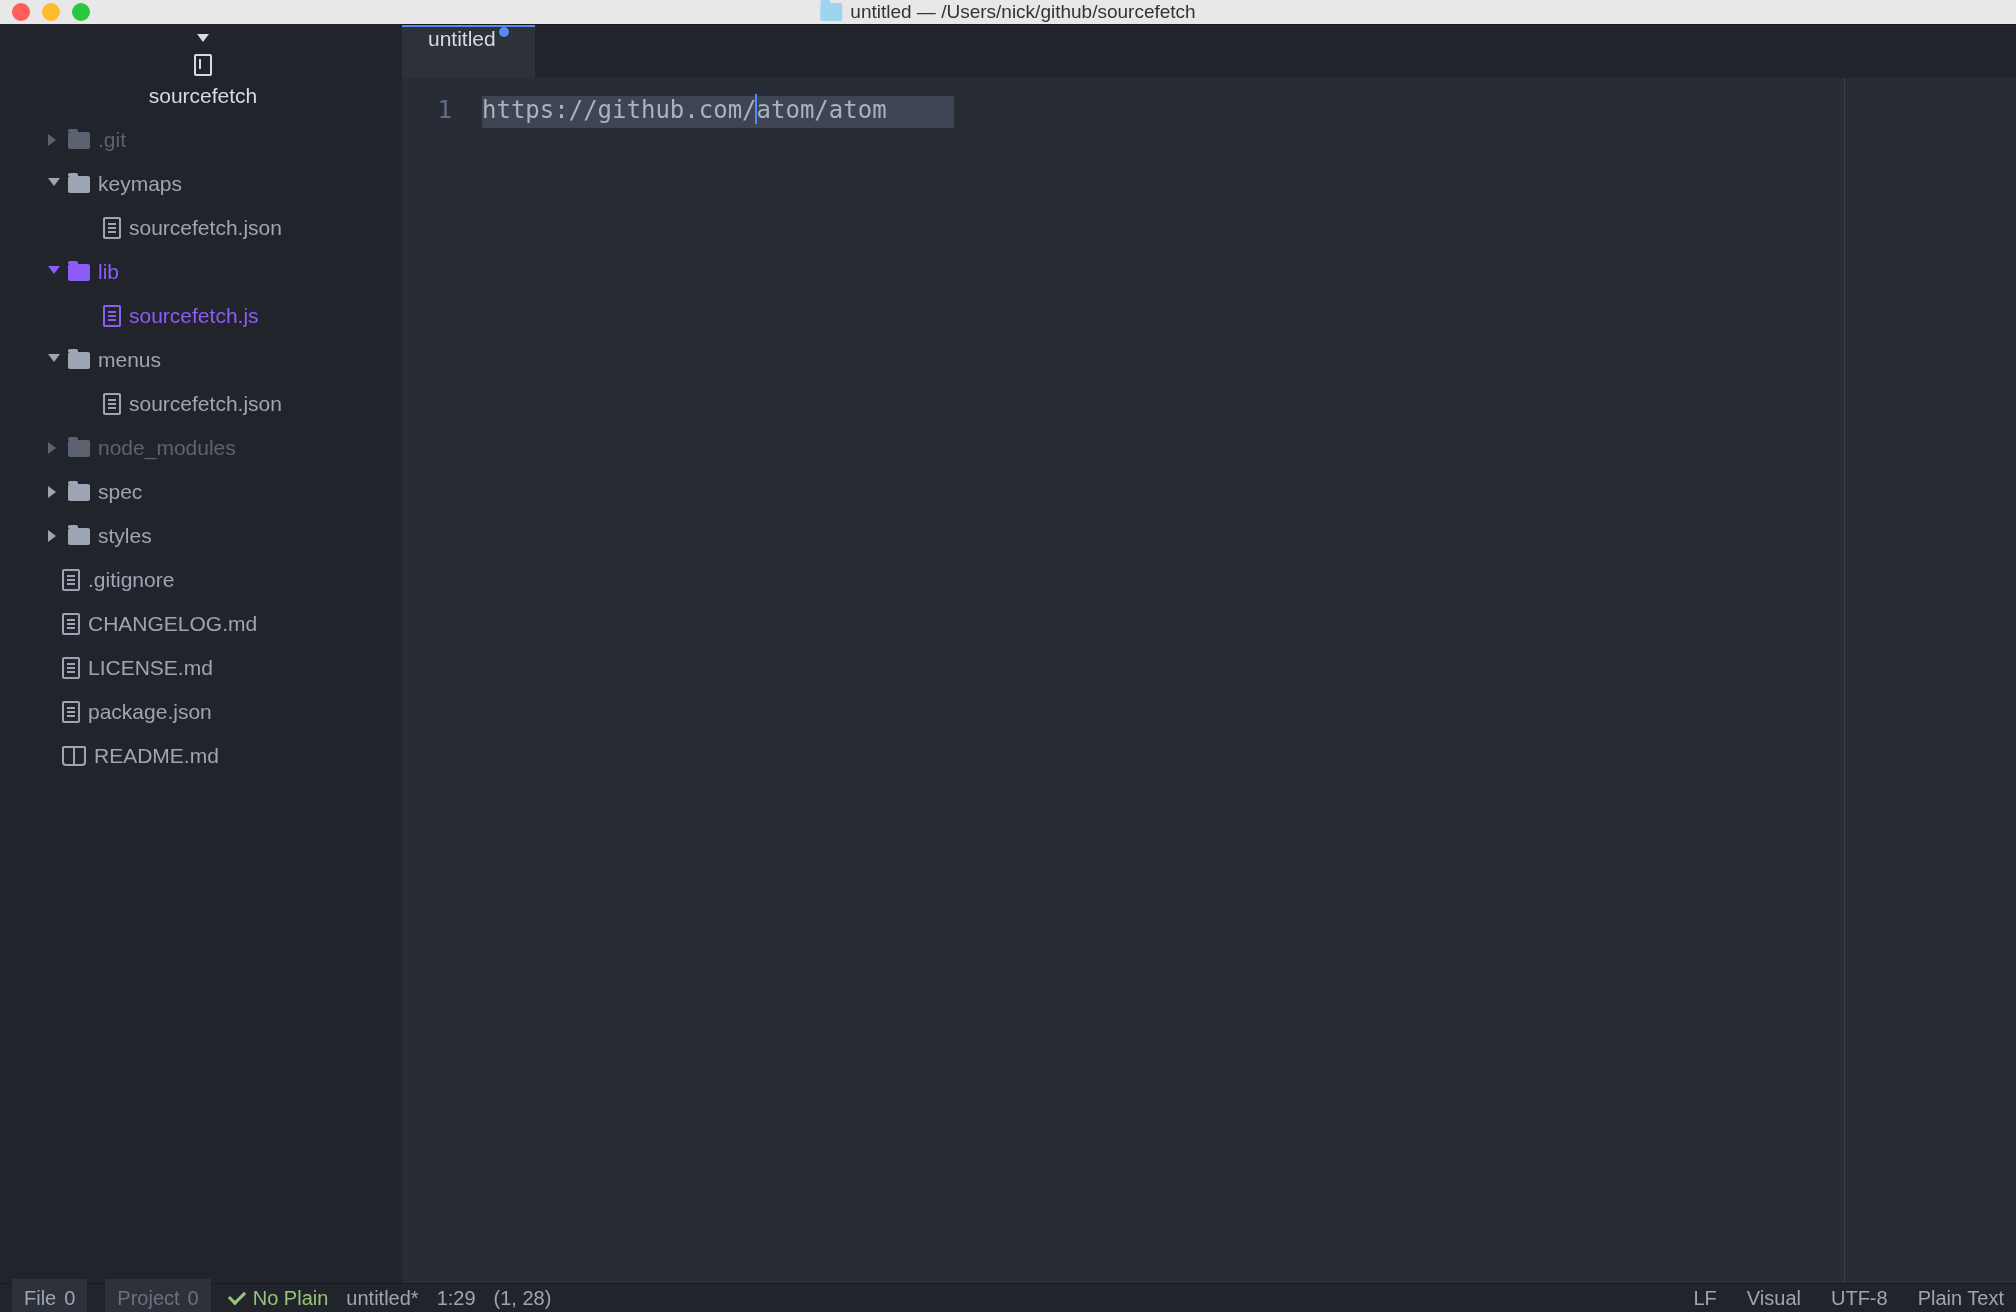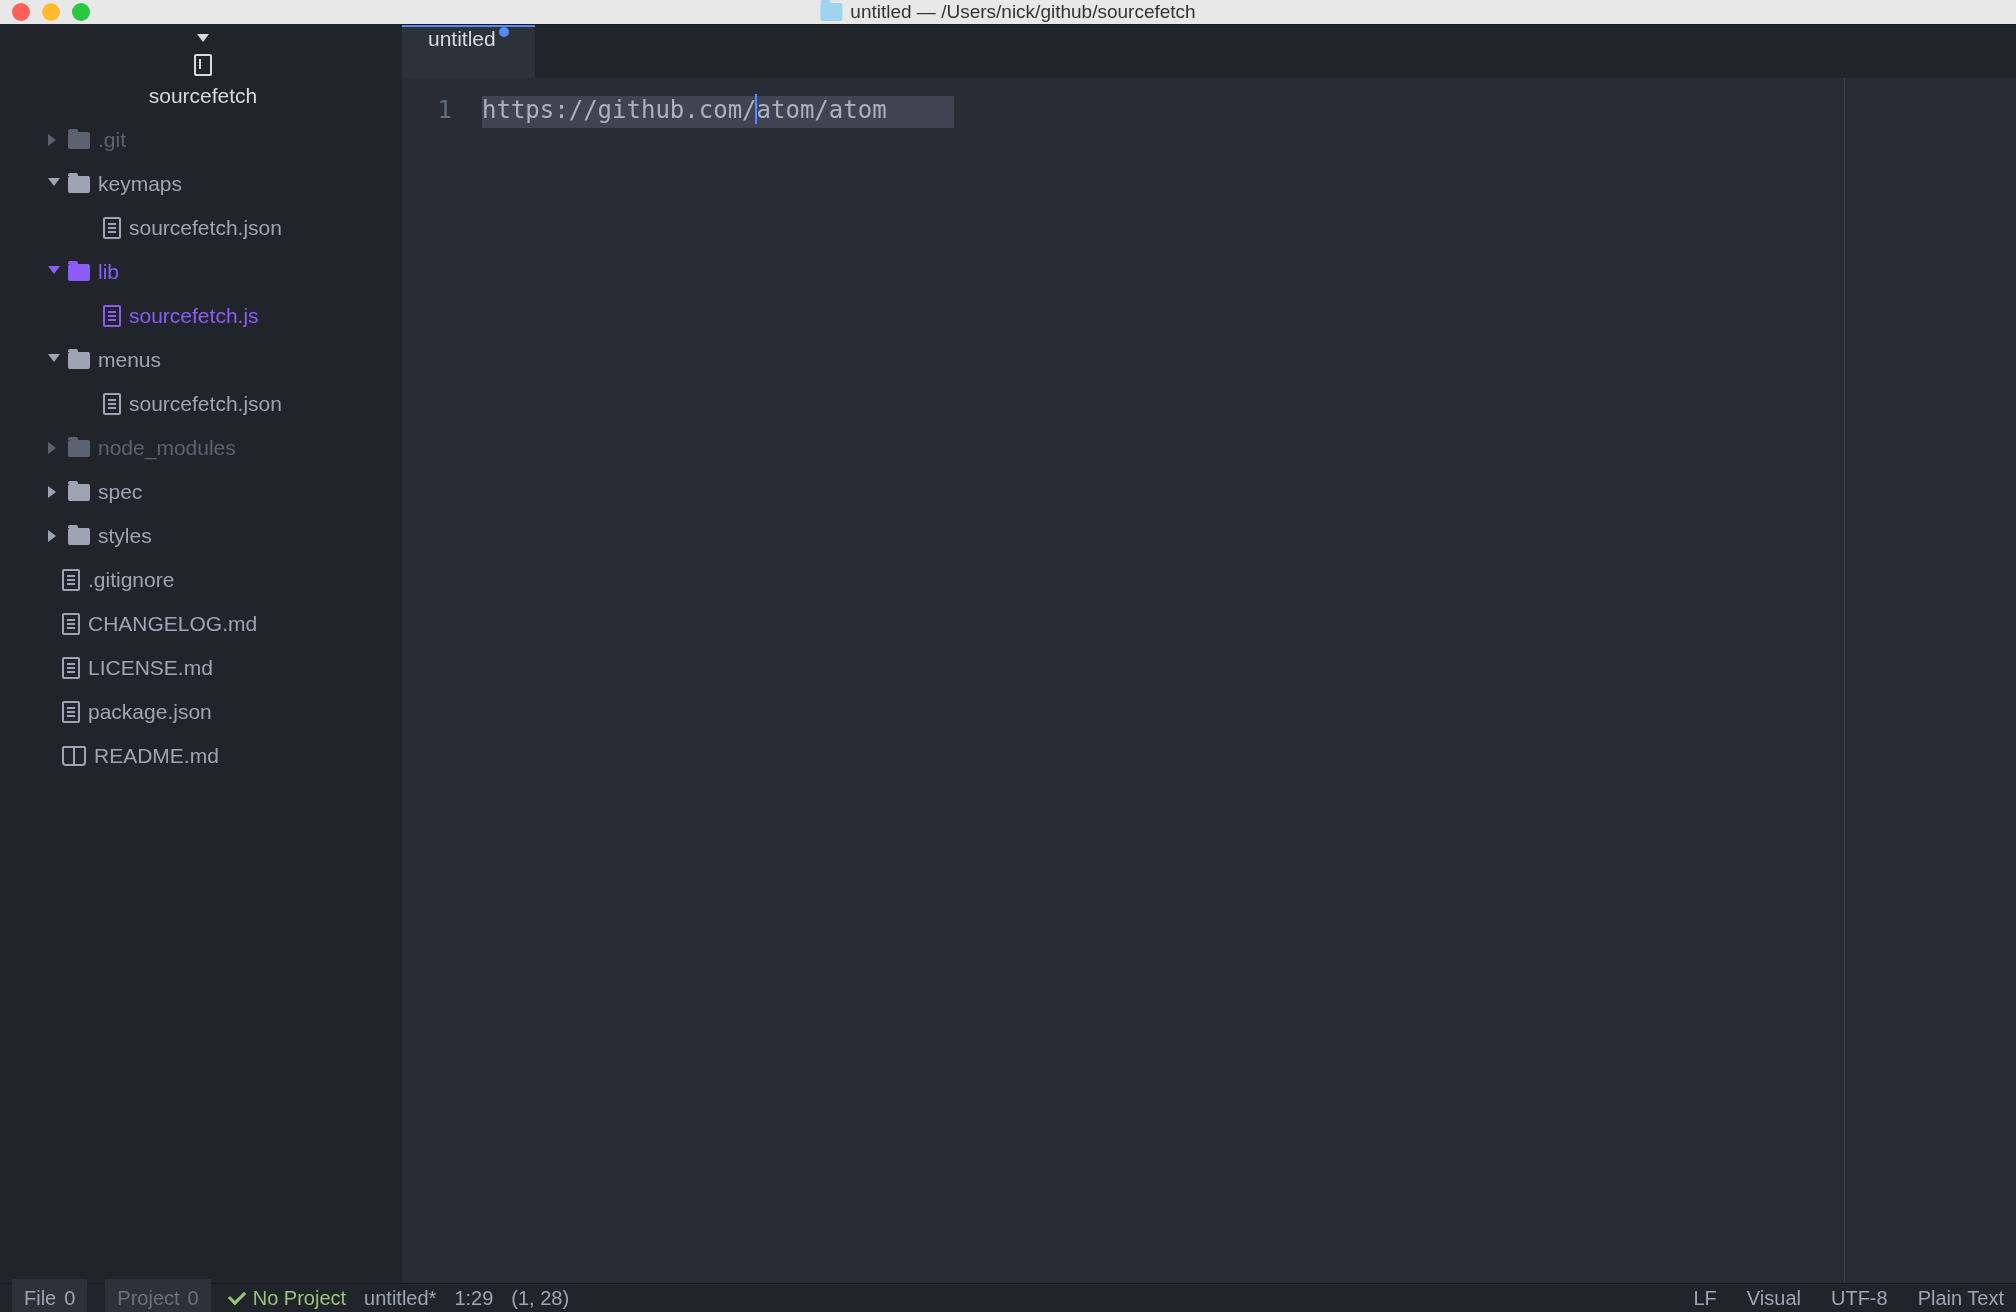--- a/index.html
+++ b/index.html
@@ -406,21 +406,21 @@
   <div class="status-block">
     <span>File</span>
     <span>0</span>
   </div>
   <div class="status-block" style="color:#6b717d;">
     <span>Project</span>
     <span>0</span>
   </div>
   <div style="display:flex;align-items:center;gap:8px;">
     <span class="check-icon"></span>
-    <span class="no-issues">No Project</span>
+    <span class="no-issues">No Plain</span>
   </div>
   <span>untitled*</span>
   <span>1:29</span>
   <span>(1, 28)</span>
 
   <div class="status-right">
     <span>LF</span>
     <span>Visual</span>
     <span>UTF-8</span>
     <span>Plain Text</span>

